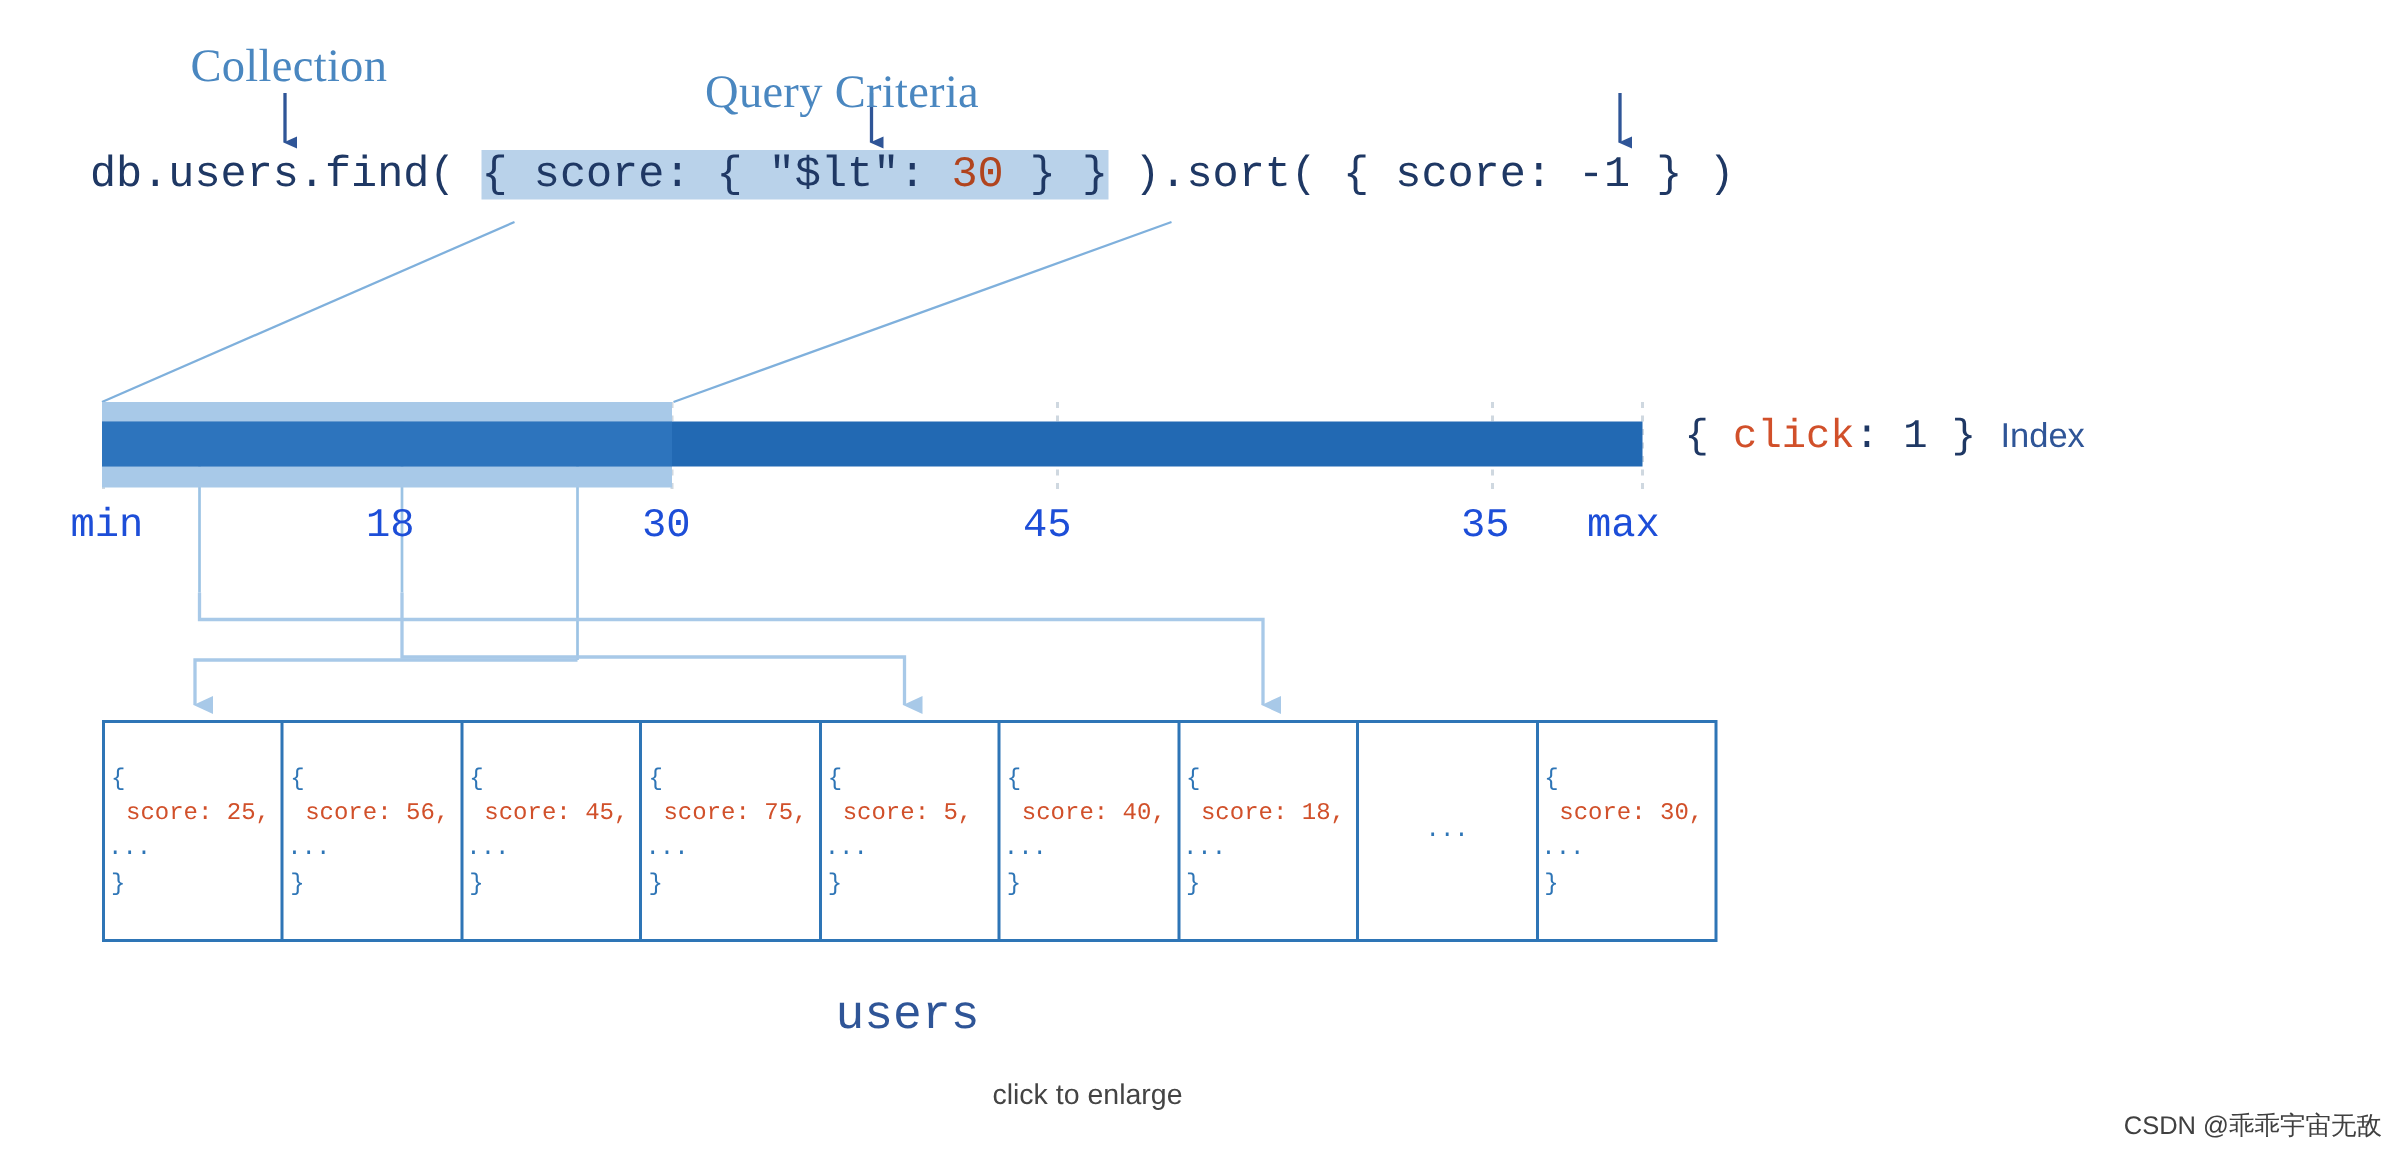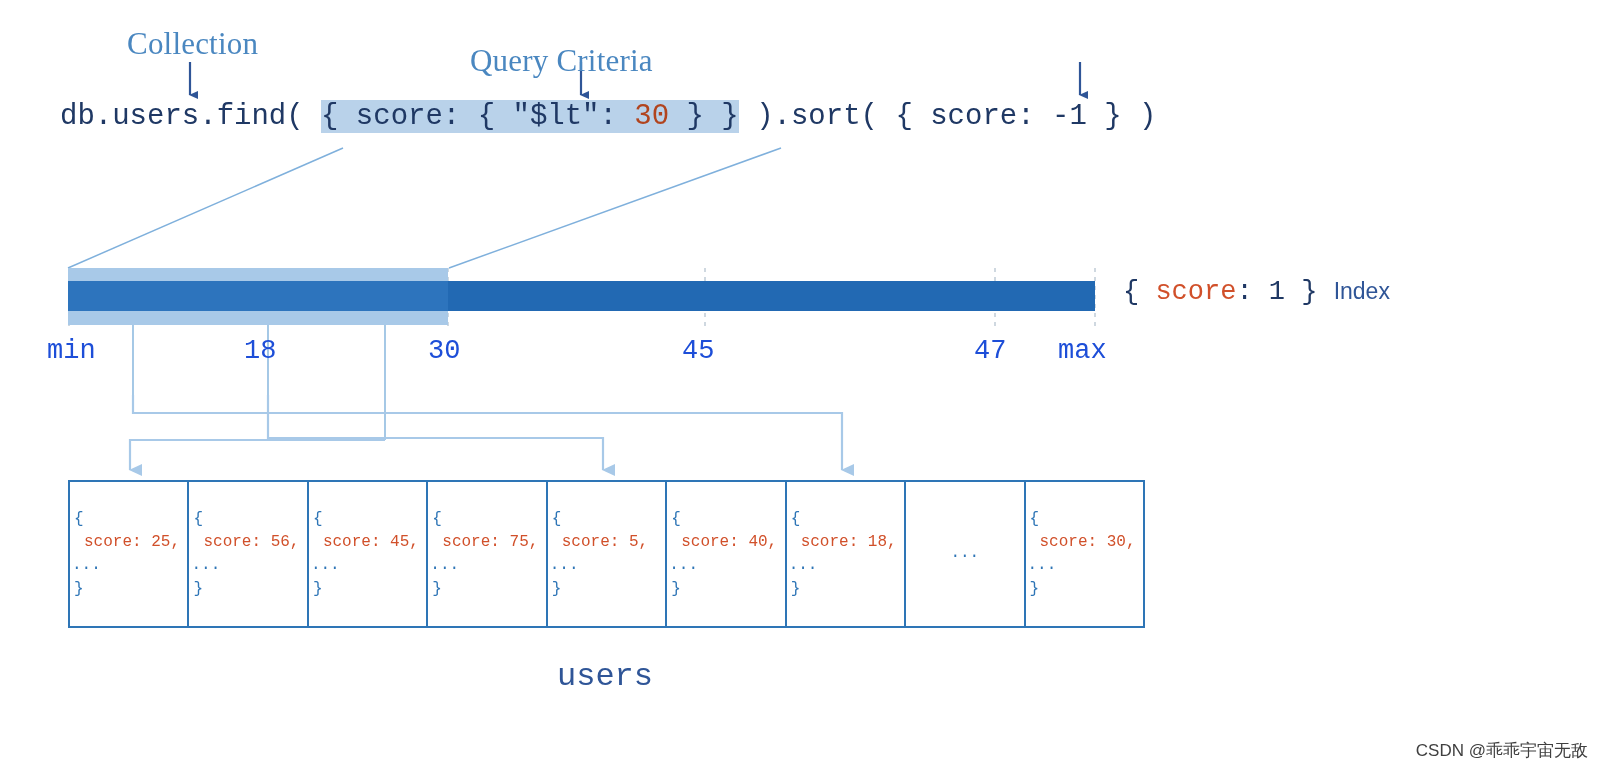--- a/index.html
+++ b/index.html
@@ -222,24 +222,24 @@
     <div class="bar-main"></div>
     <div class="bar-hl-top"></div>
     <div class="bar-hl-bot"></div>
     <div class="bar-hl-over"></div>
   </div>
 
   <div class="tick-label" style="left:47px;top:336px;">min</div>
   <div class="tick-label" style="left:244px;top:336px;">18</div>
   <div class="tick-label" style="left:428px;top:336px;">30</div>
   <div class="tick-label" style="left:682px;top:336px;">45</div>
-  <div class="tick-label" style="left:974px;top:336px;">47</div>
+  <div class="tick-label" style="left:974px;top:336px;">35</div>
   <div class="tick-label" style="left:1058px;top:336px;">max</div>
 
-  <div id="index-legend"><span>{ </span><span class="k">score</span><span>: 1 }</span> <span class="word">Index</span></div>
+  <div id="index-legend"><span>{ </span><span class="k">click</span><span>: 1 }</span> <span class="word">Index</span></div>
 
   <div id="docs">
     <div class="doc">
       <span class="brace">{</span>
       <span class="score">score: 25,</span>
       <span class="dots">...</span>
       <span class="brace">}</span>
     </div>
     <div class="doc">
       <span class="brace">{</span>
@@ -282,15 +282,16 @@
     </div>
     <div class="doc">
       <span class="brace">{</span>
       <span class="score">score: 30,</span>
       <span class="dots">...</span>
       <span class="brace">}</span>
     </div>
   </div>
 
   <div id="collection-name">users</div>
+  <div id="click-to-enlarge">click to enlarge</div>
   <div id="watermark">CSDN @乖乖宇宙无敌</div>
 
 </div>
 
 </body></html>

